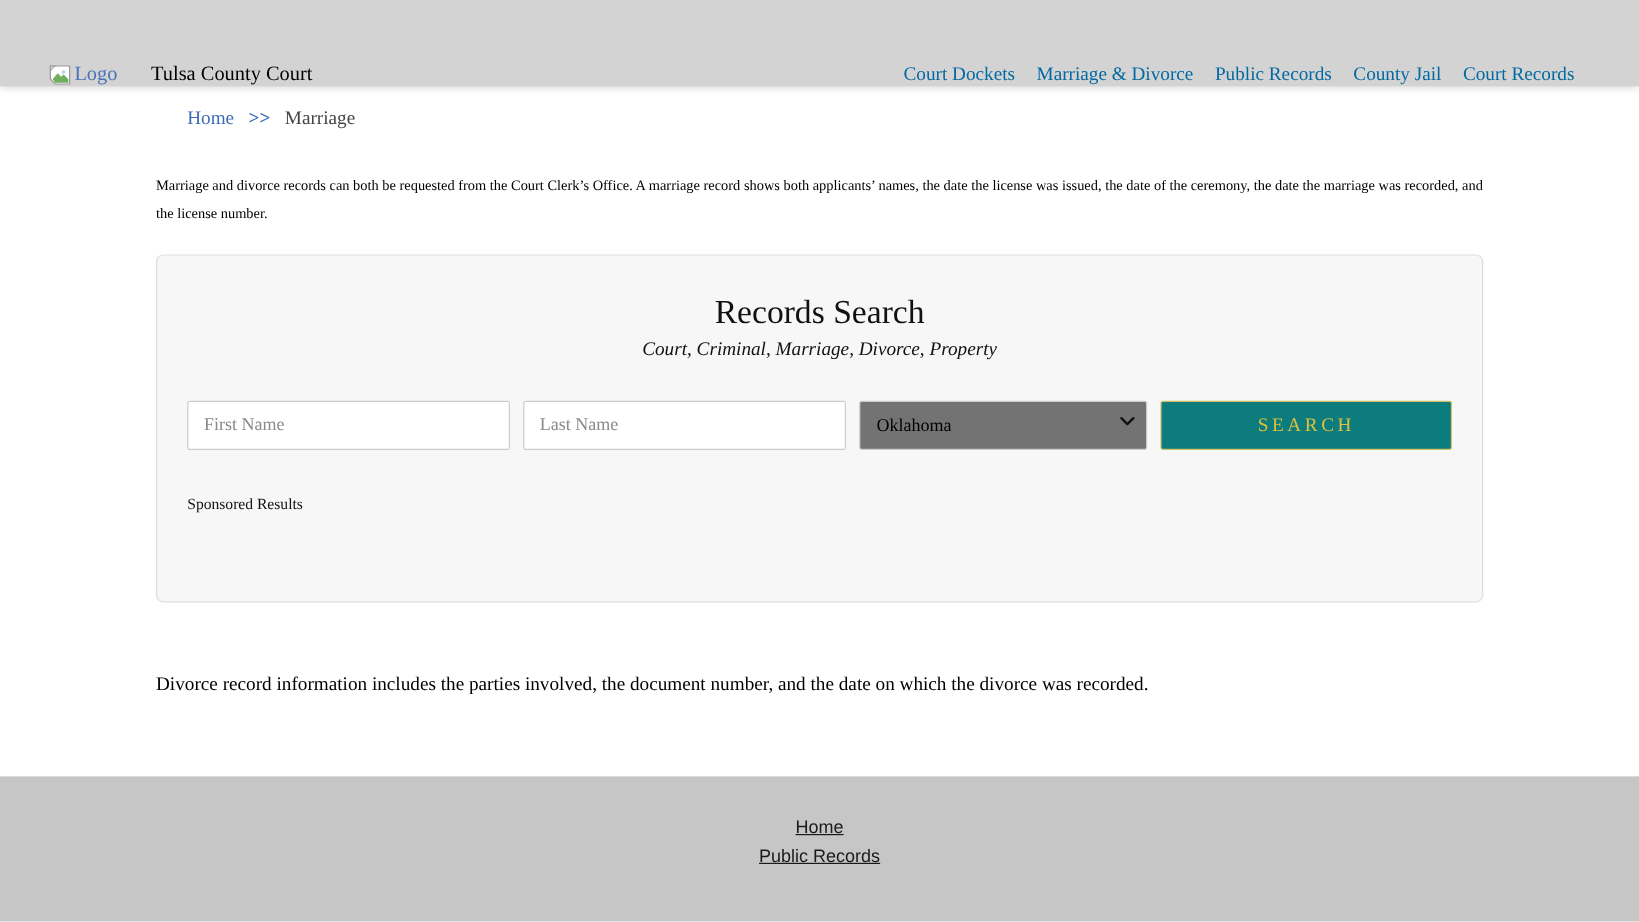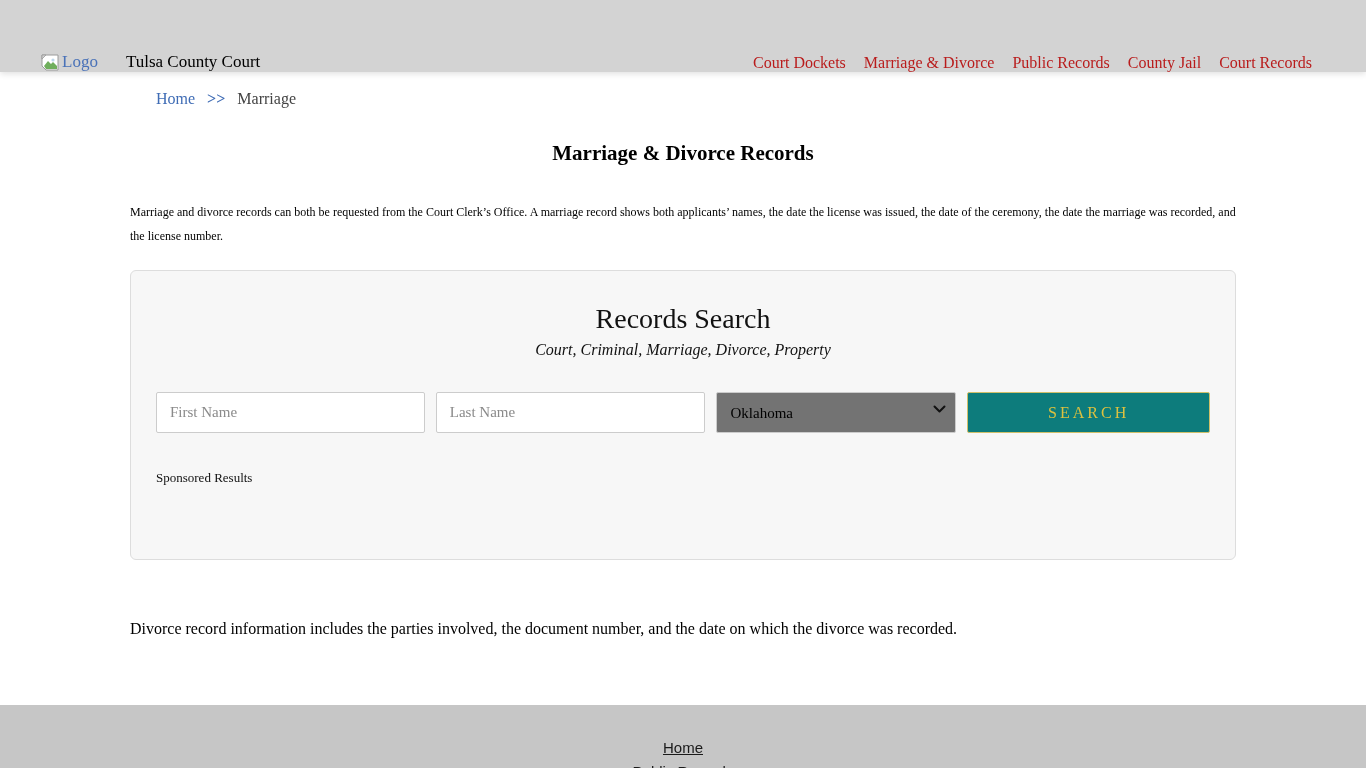--- a/index.html
+++ b/index.html
@@ -40,21 +40,21 @@
     color: #000;
   }
   .main-nav {
     margin-left: auto;
     display: flex;
     align-items: center;
     gap: 18px;
   }
   .main-nav a {
     text-decoration: none;
-    color: #b91c1c;
+    color: #0369a1;
     font-size: 16px;
     white-space: nowrap;
   }
 
   
   .content {
     width: 1106px;
     margin: 0 auto;
   }
   .breadcrumb {
@@ -221,21 +221,20 @@
 </header>
 
 <div class="content">
 
   <div class="breadcrumb">
     <a href="#">Home</a>
     <span class="sep">&gt;&gt;</span>
     <span class="current">Marriage</span>
   </div>
 
-  <h1 class="page-title">Marriage &amp; Divorce Records</h1>
 
   <p class="intro">Marriage and divorce records can both be requested from the Court Clerk’s Office. A marriage record shows both applicants’ names, the date the license was issued, the date of the ceremony, the date the marriage was recorded, and the license number.</p>
 
   <div class="search-panel">
     <div class="panel-title">Records Search</div>
     <div class="panel-subtitle">Court, Criminal, Marriage, Divorce, Property</div>
 
     <div class="search-form">
       <input class="field" type="text" placeholder="First Name" style="">
       <input class="field" type="text" placeholder="Last Name" style="">

